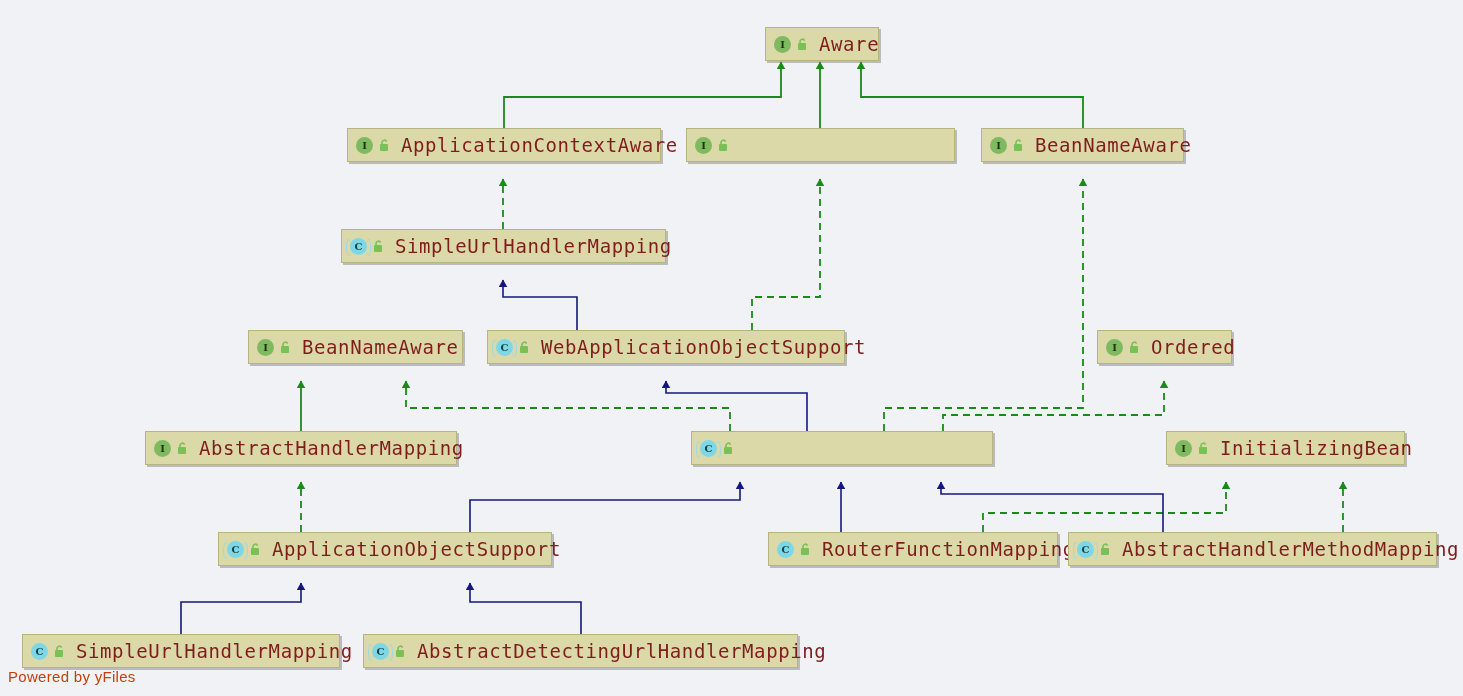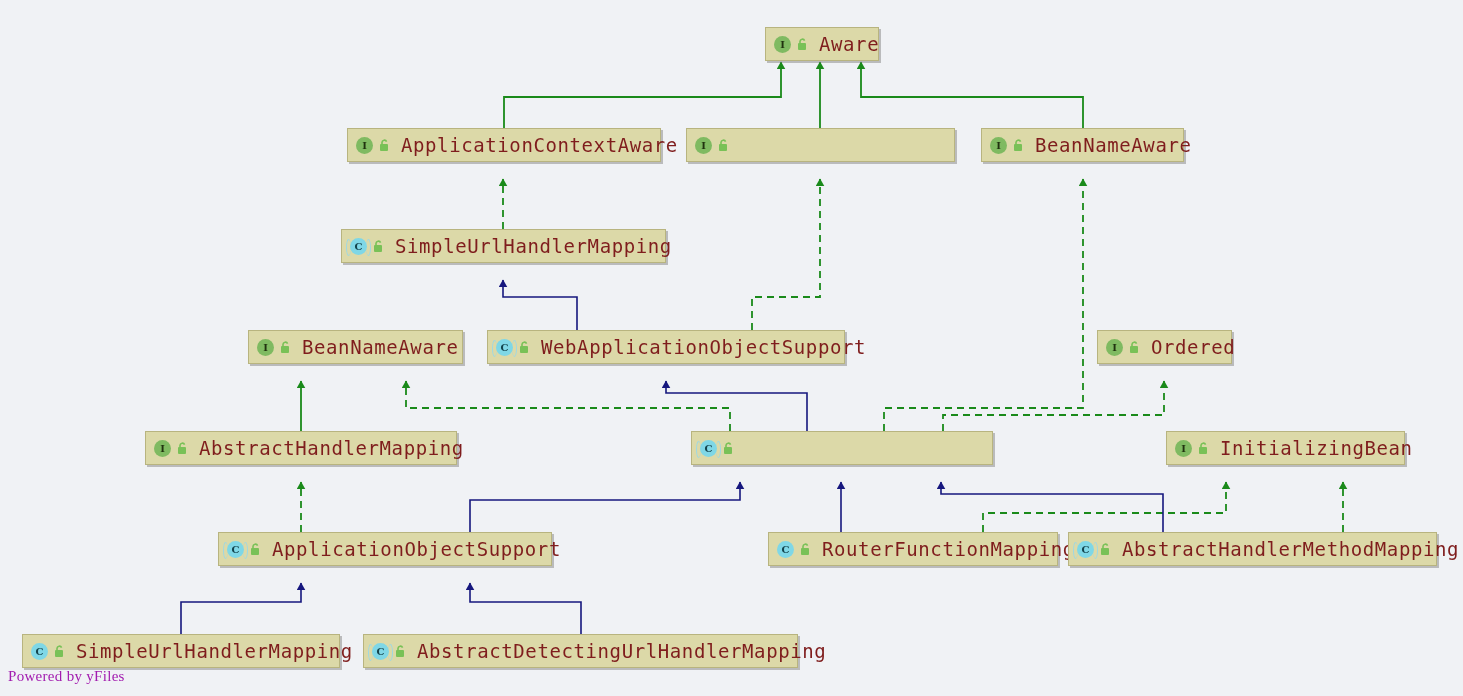--- a/index.html
+++ b/index.html
@@ -20,22 +20,22 @@
              text-align:center;font-family:"DejaVu Serif","Liberation Serif",serif;}
   .ico-class{width:17px;height:17px;border-radius:50%;background:#7fd7e6;
              color:#13444d;font-size:10px;font-weight:bold;line-height:17px;
              text-align:center;font-family:"DejaVu Serif","Liberation Serif",serif;}
   .ico-class.abstract:before,.ico-class.abstract:after{
              content:"";position:absolute;top:1px;width:4px;height:15px;
              border:1.5px solid #9fd8e2;border-radius:50%;}
   .ico-class.abstract:before{left:-4px;border-right:none;}
   .ico-class.abstract:after{right:-4px;border-left:none;}
   .ico-lock{width:12px;height:13px;margin-left:6px;}
-  .watermark{position:absolute;left:8px;top:668px;font-size:15px;color:#a21caf;
-             font-family:Liberation Serif, serif;letter-spacing:.3px;}
+  .watermark{position:absolute;left:8px;top:668px;font-size:15px;color:#c2410c;
+             font-family:Liberation Sans, sans-serif;letter-spacing:.3px;}
 </style>
 </head>
 <body>
 
 <div id="diagram-root">
   <svg class="edge-layer" viewBox="0 0 1463 696" xmlns="http://www.w3.org/2000/svg">
       <defs>
         <marker id="arrow-green" markerWidth="9" markerHeight="9" refX="7.4" refY="4.5" orient="auto" markerUnits="userSpaceOnUse">
           <path d="M0,0 L8,4.5 L0,9 Z" fill="#1a8a1a"></path>
         </marker>

